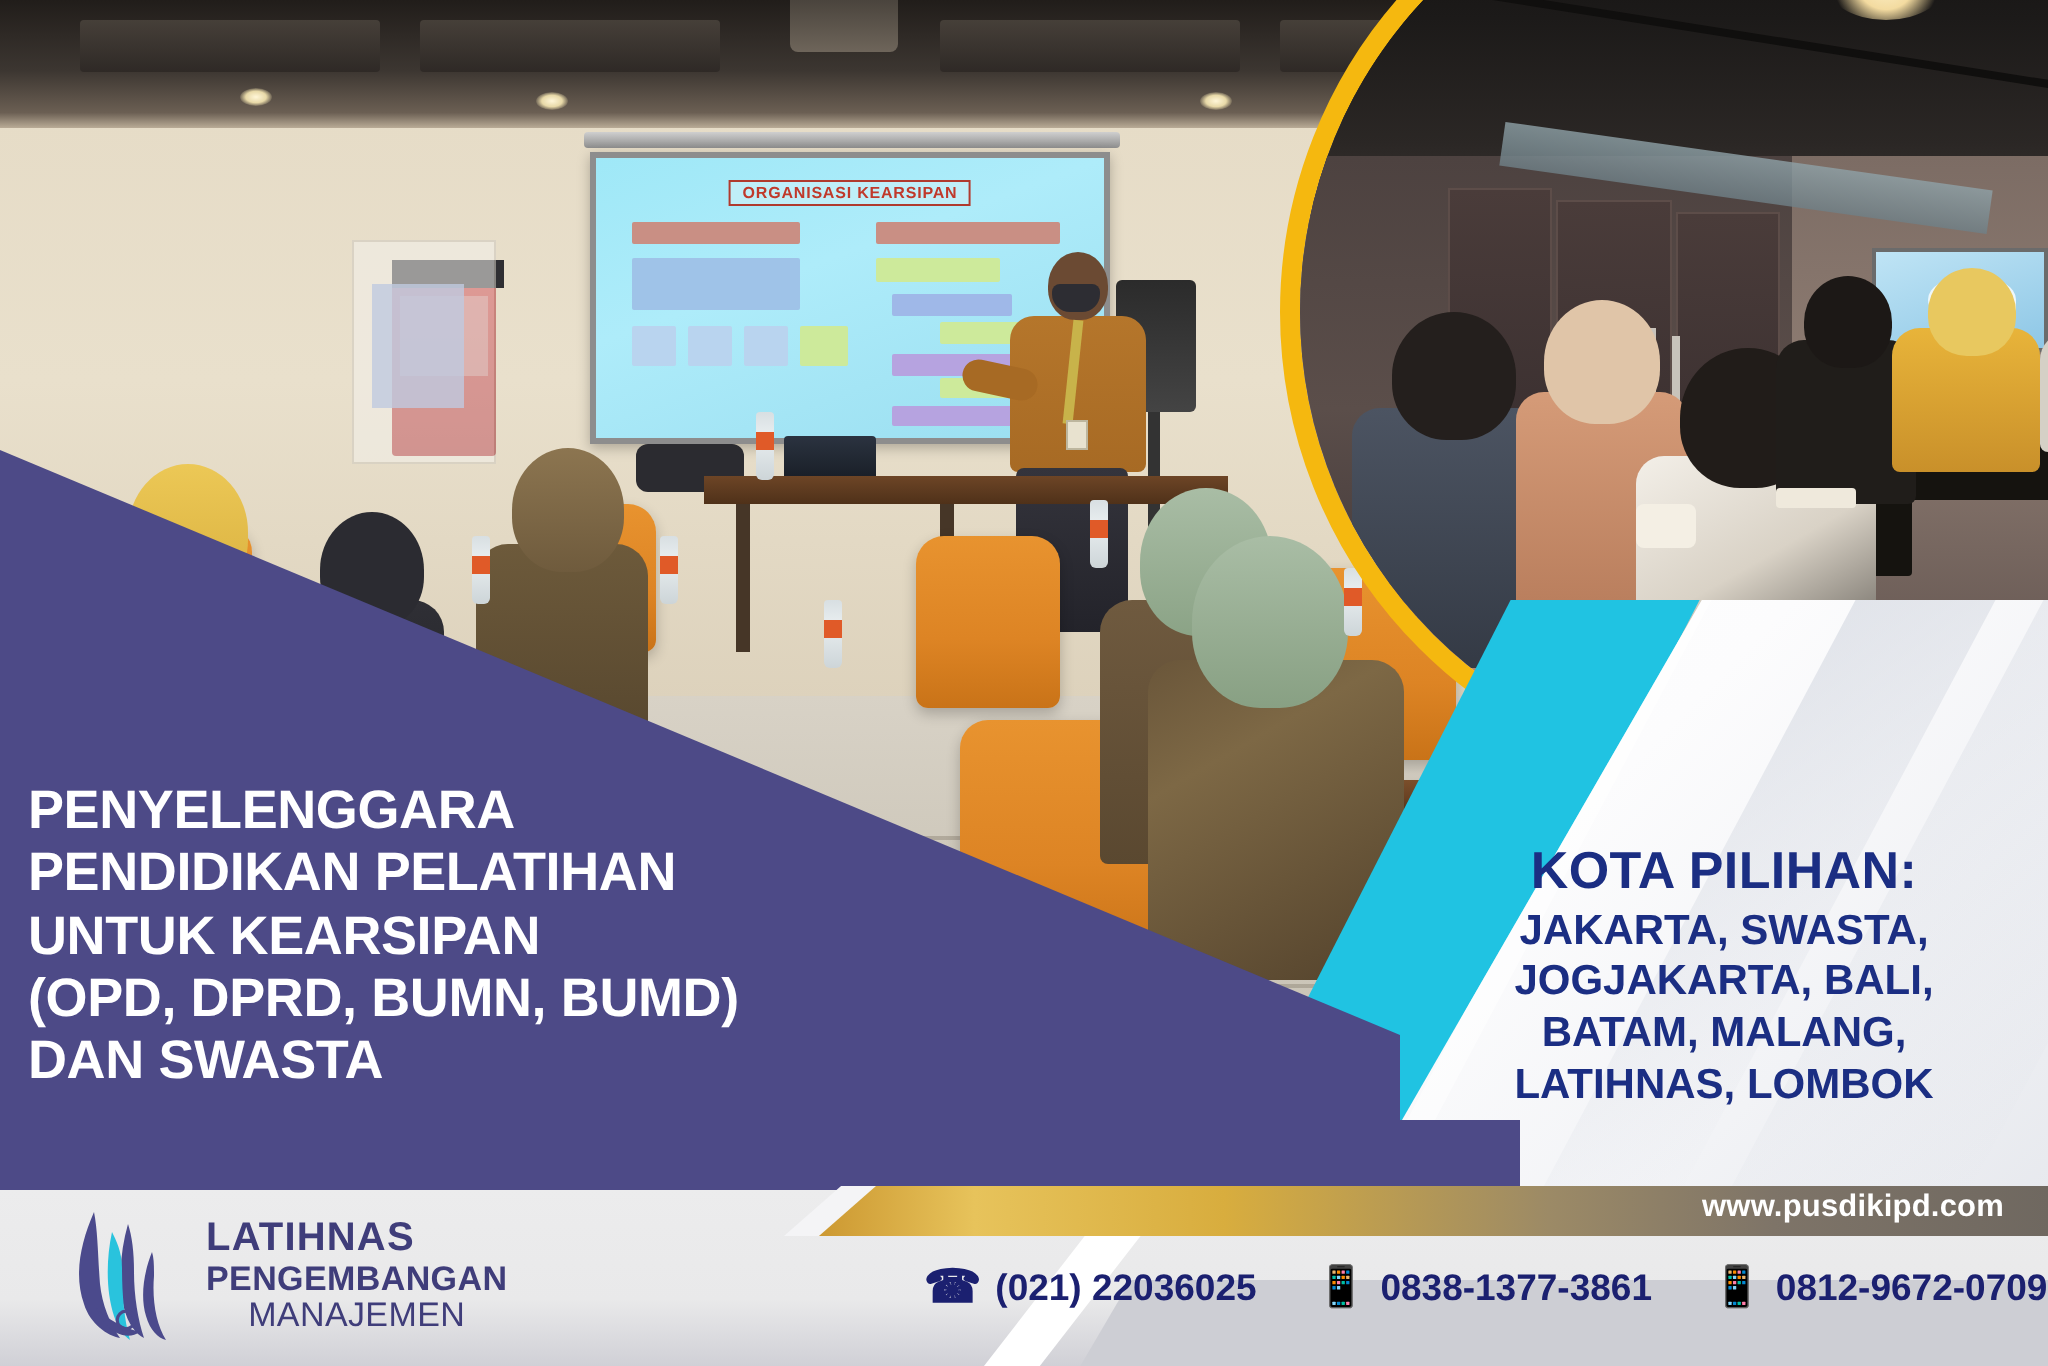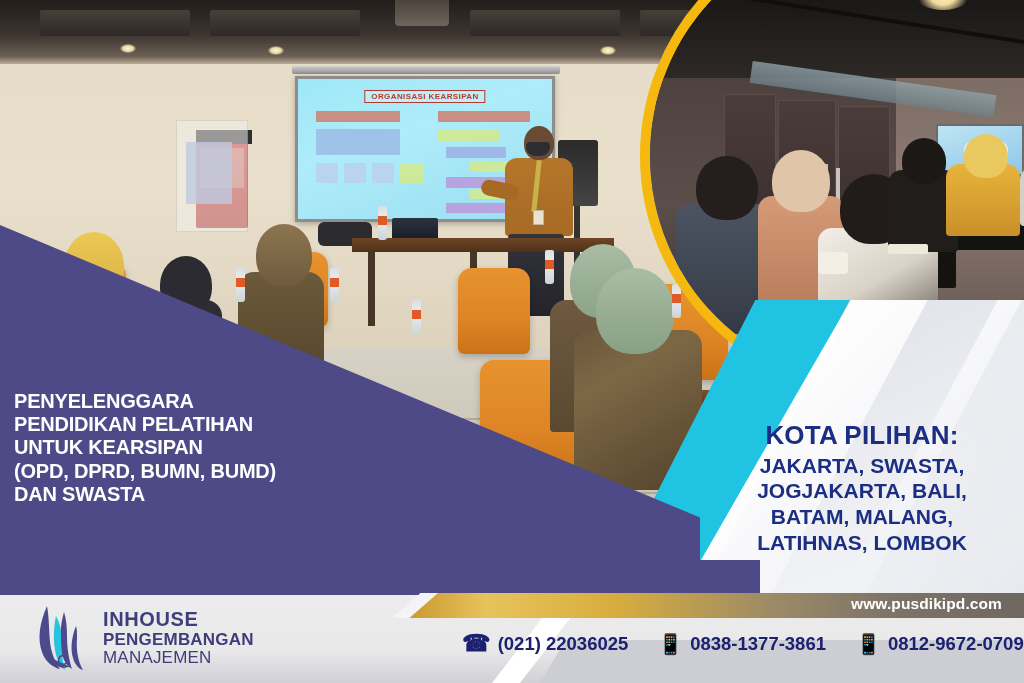--- a/index.html
+++ b/index.html
@@ -250,21 +250,21 @@
     clip-path:polygon(0 0, 0 100%, 100% 100%, 100% 78%);
   }
   .purple-strip{
     position:absolute; left:0; top:560px; width:760px; height:35px;
     background:#4d4a87;
   }
 
   
   .headline{
     position:absolute; left:14px; top:390px; width:520px;
-    color:#fff; font-weight:800; font-size:20px; line-height:1.16;
+    color:#fff; font-weight:800; font-size:27px; line-height:1.16;
     letter-spacing:-.2px;
   }
   .headline div{ white-space:nowrap; }
   .subline{
     position:absolute; left:14px; top:564px;
     color:#fff; font-weight:800; font-size:16.5px; letter-spacing:.2px;
     white-space:nowrap;
   }
 
   
@@ -311,21 +311,21 @@
     background:#cdced4;
     clip-path:polygon(4% 100%, 9% 0, 100% 0, 100% 100%);
   }
 
   
   .logo{ position:absolute; left:34px; top:604px; display:flex; align-items:center; gap:11px; }
   .logo-mark{ width:58px; height:68px; position:relative; }
   .logo-text{ color:#3f3d7a; line-height:1.06; }
   .logo-t1{ font-size:20px; font-weight:800; letter-spacing:.6px; }
   .logo-t2{ font-size:17px; font-weight:700; letter-spacing:.2px; }
-  .logo-t3{ font-size:17px; font-weight:400; letter-spacing:.2px; }
+  .logo-t3{ font-size:17px; font-weight:400; letter-spacing:.2px;text-align:center; }
 
   
   .contacts{
     position:absolute; left:462px; top:632px; display:flex; align-items:center; gap:30px;
     color:#1b2070; font-weight:800; font-size:18.5px;
   }
   .contact{ display:flex; align-items:center; gap:7px; white-space:nowrap; }
   .c-ico{ font-size:20px; line-height:1; color:#1b2070; }
   .c-ico.tel{ font-size:23px; }
 </style>
@@ -535,21 +535,21 @@
       <svg width="58" height="68" viewBox="0 0 58 68" xmlns="http://www.w3.org/2000/svg">
         <path d="M13 2 C6 18 3 34 8 48 C11 58 20 64 26 65 C21 58 17 48 16 38 C15 26 15 12 13 2 Z" fill="#4b4a8c"></path>
         <path d="M30 8 C26 22 25 38 28 50 C30 58 34 63 38 65 C35 56 33 44 33 32 C33 22 32 14 30 8 Z" fill="#4b4a8c"></path>
         <path d="M22 12 C19 26 19 42 23 54 C25 60 28 64 31 66 C28 56 27 42 27 30 C27 22 24 16 22 12 Z" fill="#29c3dd"></path>
         <path d="M42 22 C38 32 36 44 39 54 C41 61 45 65 49 66 C44 58 42 46 43 34 C43 29 43 25 42 22 Z" fill="#4b4a8c"></path>
         <path d="M14 50 C20 56 28 60 36 62 C30 66 20 64 14 50 Z" fill="#4b4a8c"></path>
         <circle cx="29" cy="56" r="4.4" fill="none" stroke="#4b4a8c" stroke-width="1.6"></circle>
       </svg>
     </div>
     <div class="logo-text">
-      <div class="logo-t1">INHOUSE</div>
+      <div class="logo-t1">LATIHNAS</div>
       <div class="logo-t2">PENGEMBANGAN</div>
       <div class="logo-t3">MANAJEMEN</div>
     </div>
   </div>
 
   <div class="contacts">
     <div class="contact">
       <span class="c-ico tel">☎</span>
       <span>(021) 22036025</span>
     </div>

